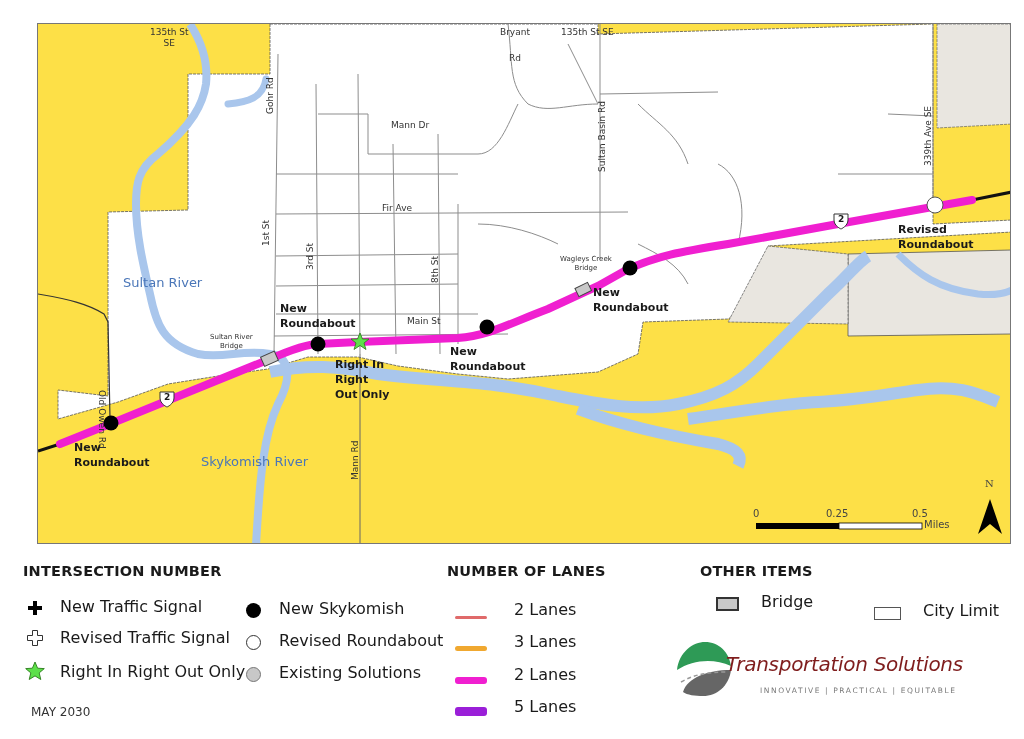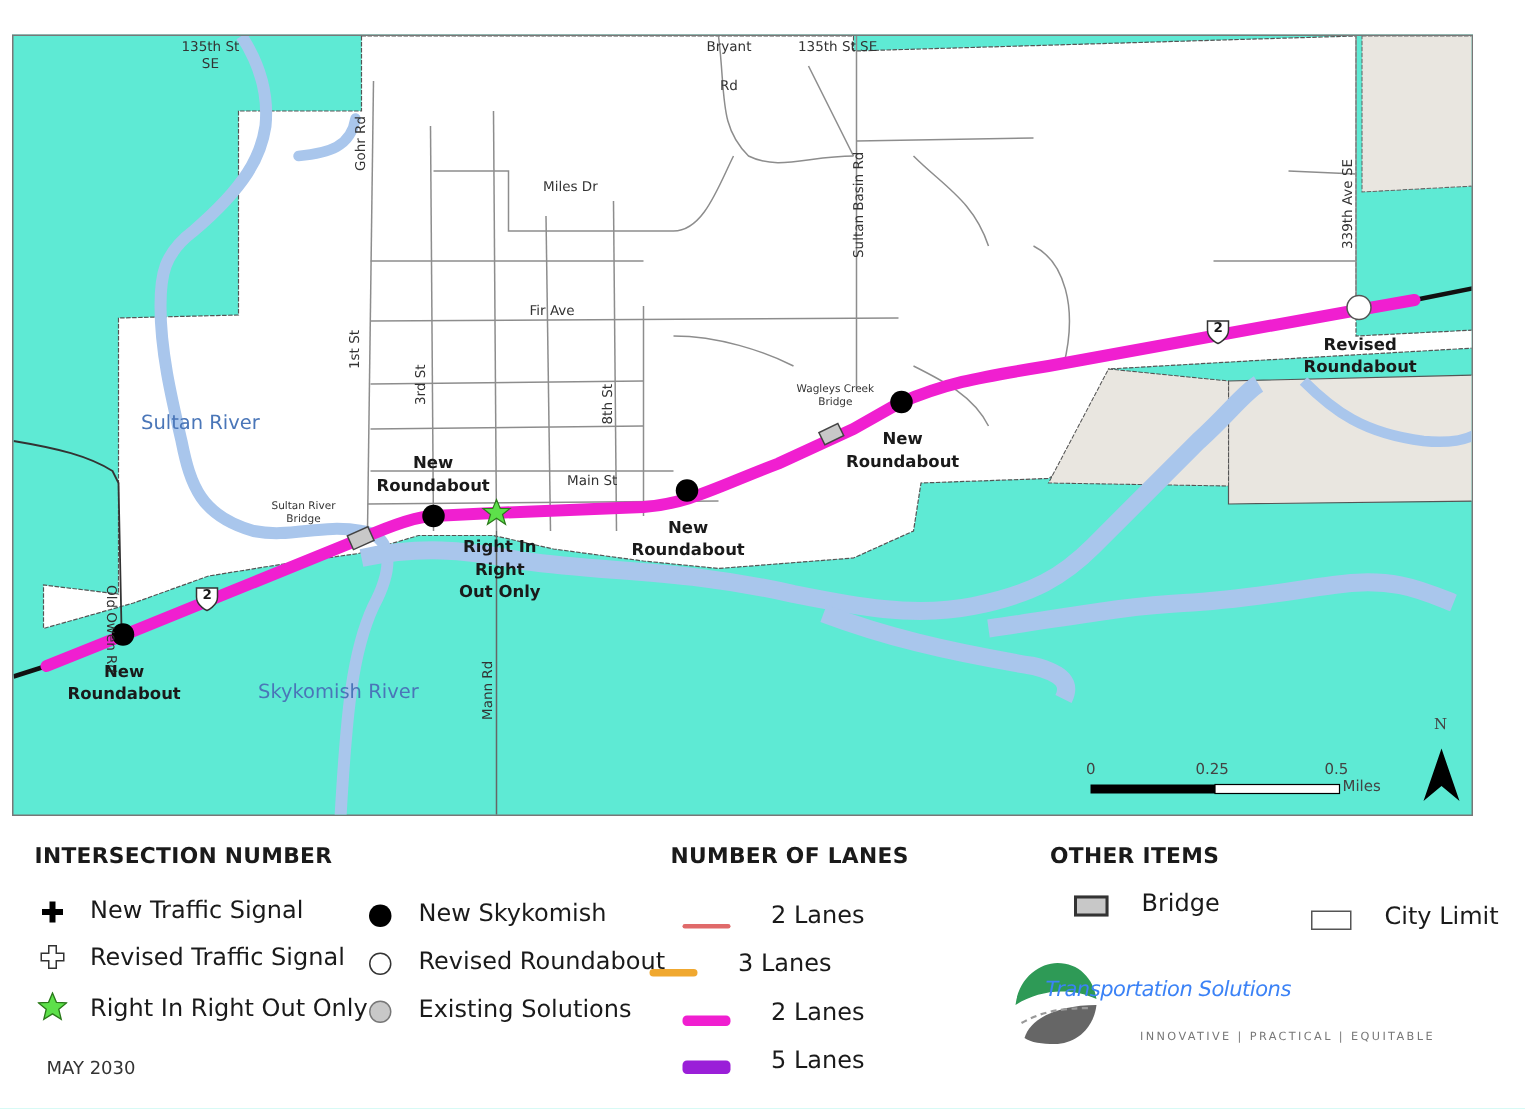--- a/index.html
+++ b/index.html
@@ -1,33 +1,33 @@
 <!DOCTYPE html>
 <html><head>
 <meta charset="utf-8">
 <style>
   html, body { margin: 0; padding: 0; background: #ffffff; }
   body { width: 1024px; height: 739px; position: relative; overflow: hidden;
          font-family: "DejaVu Sans", sans-serif; color: #1a1a1a; }
-  #map-frame { position: absolute; left: 8px; top: 23px; width: 974px; height: 521px;
-               border: 1px solid #777; box-sizing: border-box; overflow: hidden; background: #5eead4; padding-left: 12px; }
+  #map-frame { position: absolute; left: 37px; top: 23px; width: 974px; height: 521px;
+               border: 1px solid #777; box-sizing: border-box; overflow: hidden; background: #fde047; padding-left: 12px; }
   #map-svg { position: absolute; left: 0; top: 0; }
   .map-label { position: absolute; white-space: nowrap; line-height: 1; }
   .street { font-size: 9px; color: #333; }
   .street.vert { transform-origin: left top; transform: rotate(-90deg); }
   .river { font-size: 13px; color: #4a76b8; }
-  .callout { font-size: 11px; font-weight: bold; color: #1a1a1a; text-align: center; line-height: 15px; }
+  .callout { font-size: 11px; font-weight: bold; color: #1a1a1a; line-height: 15px; }
   .bridge-lbl { font-size: 7px; color: #333; text-align: center; line-height: 9px; }
   .legend-title { position: absolute; font-size: 14.5px; font-weight: bold; letter-spacing: 0.2px; }
   .legend-row { position: absolute; display: flex; align-items: flex-end; font-size: 16px; }
   .legend-row .sym { width: 26px; display: flex; justify-content: center; align-items: center; margin-right: 12px; }
   .lane-swatch { width: 32px; height: 5px; border-radius: 3px; }
   .dot { width: 15px; height: 15px; border-radius: 50%; box-sizing: border-box; }
-  .brand-title { position: absolute; left: 697px; top: 652px; font-family: "DejaVu Sans", sans-serif;
-                 font-style: italic; font-size: 14px; color: #3b82f6; letter-spacing: -0.3px; }
+  .brand-title { position: absolute; left: 726px; top: 652px; font-family: "DejaVu Sans", sans-serif;
+                 font-style: italic; font-size: 20px; color: #7f1d1d; letter-spacing: -0.3px; }
   .brand-tag { position: absolute; left: 760px; top: 686px; font-size: 7.5px; color: #777; letter-spacing: 1.6px; }
   .scale-lbl { position: absolute; font-size: 10px; color: #444; }
 </style>
 </head>
 <body>
 
 <div id="map-frame">
   <svg id="map-svg" width="974" height="521" viewBox="0 0 974 521">
 
     <path d="M232 0 L560 0 L560 10 L895 0 L895 200 L974 196 L974 208 L730 222 L730 270 L690 295 L605 298 L600 330 L560 348 L470 355 L420 350 L360 342 L320 333 L270 333 L230 345 L180 352 L130 360 L80 378 L20 395 L20 366 L70 372 L70 188 L150 186 L150 50 L232 50 Z" fill="#ffffff" stroke="#555" stroke-width="0.8" stroke-dasharray="3,1"></path>
@@ -108,21 +108,21 @@
   <div class="map-label street" style="left:112px;top:4px;text-align:center">
     <div>135th St</div>
       <div style="margin-top:2px">SE</div>
   </div>
   <div class="map-label street" style="left:462px;top:4px;text-align:center">
     <div>Bryant</div>
       <div style="margin-top:17px">Rd</div>
   </div>
   <div class="map-label street" style="left:523px;top:4px">135th St SE</div>
   <div class="map-label street vert" style="left:228px;top:90px">Gohr Rd</div>
-  <div class="map-label street" style="left:353px;top:97px">Miles Dr</div>
+  <div class="map-label street" style="left:353px;top:97px">Mann Dr</div>
   <div class="map-label street vert" style="left:560px;top:148px">Sultan Basin Rd</div>
   <div class="map-label street vert" style="left:886px;top:142px">339th Ave SE</div>
   <div class="map-label street vert" style="left:224px;top:222px">1st St</div>
   <div class="map-label street vert" style="left:268px;top:246px">3rd St</div>
   <div class="map-label street" style="left:344px;top:180px">Fir Ave</div>
   <div class="map-label street vert" style="left:393px;top:259px">8th St</div>
   <div class="map-label street" style="left:369px;top:293px">Main St</div>
   <div class="map-label street vert" style="left:68px;top:366px;transform:rotate(90deg)">Old Owen Rd</div>
   <div class="map-label street vert" style="left:313px;top:456px">Mann Rd</div>
 
@@ -223,21 +223,21 @@
 
   <div style="position:absolute;left:31px;top:705px;font-size:12px;color:#333">MAY 2030</div>
 </div>
 
 <div>
   <div class="legend-title" style="left:447px;top:563px">NUMBER OF LANES</div>
   <div class="legend-row" style="left:455px;top:600px">
     <span class="lane-swatch" style="background:#e06a6a;height:3px;margin-right:27px"></span>
     <span>2 Lanes</span>
   </div>
-  <div class="legend-row" style="left:433px;top:632px">
+  <div class="legend-row" style="left:455px;top:632px">
     <span class="lane-swatch" style="background:#f0a830;height:5px;margin-right:27px"></span>
     <span>3 Lanes</span>
   </div>
   <div class="legend-row" style="left:455px;top:665px">
     <span class="lane-swatch" style="background:#f01fd0;height:7px;margin-right:27px"></span>
     <span>2 Lanes</span>
   </div>
   <div class="legend-row" style="left:455px;top:697px">
     <span class="lane-swatch" style="background:#9a1fd8;height:9px;margin-right:27px"></span>
     <span>5 Lanes</span>

